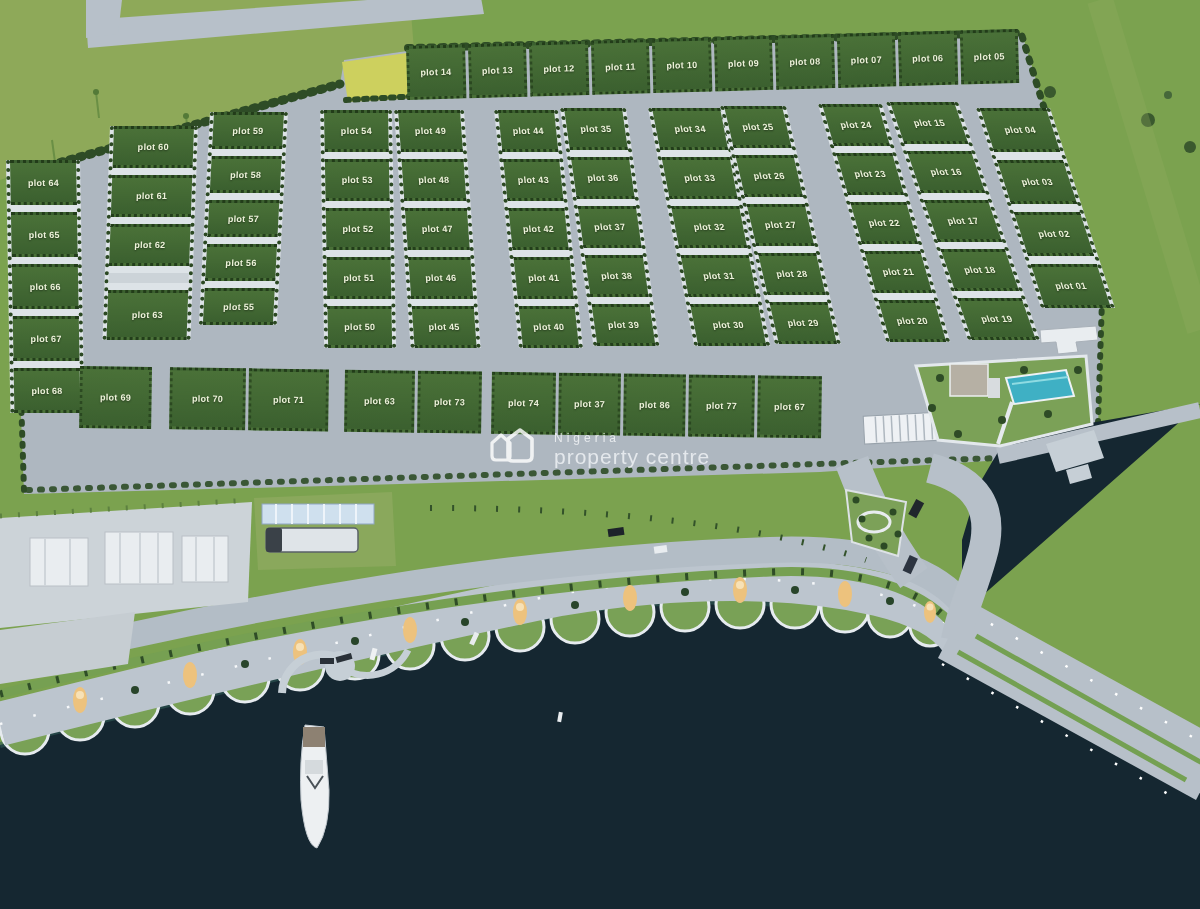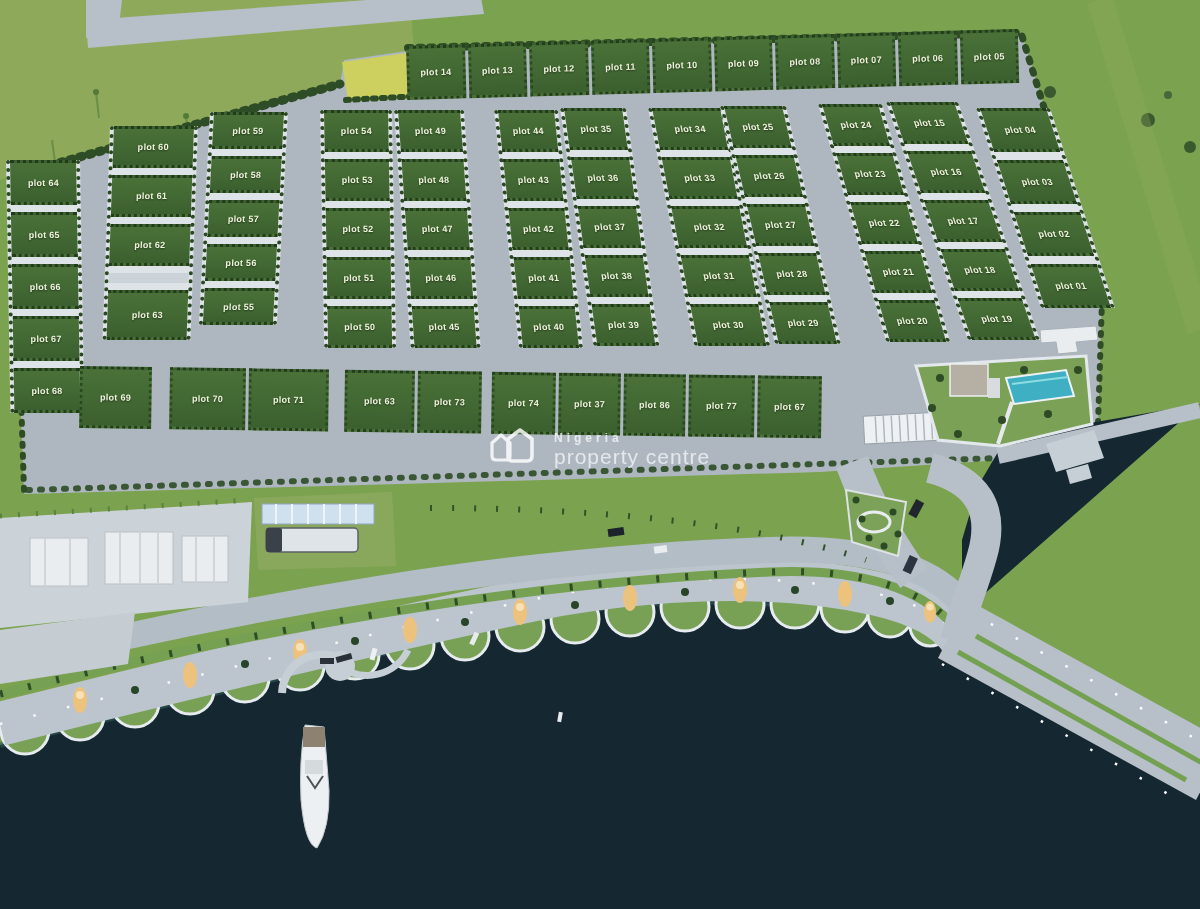--- a/index.html
+++ b/index.html
@@ -18,21 +18,21 @@
         color:#edf2da;font-size:9px;font-weight:bold;letter-spacing:.3px;
         display:flex;align-items:center;justify-content:center;
         text-shadow:0 1px 2px rgba(0,0,0,.45);white-space:nowrap;overflow:hidden;}
   .row .plot{height:100%;border-left:3px dotted rgba(30,54,22,.6);border-right:3px dotted rgba(30,54,22,.6);}
   .strip{box-sizing:border-box;width:100%;height:10px;background:#ccd3d8;}
 
   
   .watermark{position:absolute;left:486px;top:427px;display:flex;align-items:center;gap:10px;
              opacity:.82;color:#fff;pointer-events:none;}
   .wm-text{display:flex;flex-direction:column;line-height:1;}
-  .wm-top{font-size:12px;letter-spacing:4px;margin-bottom:2px;font-weight:bold;color:#f4f6f8;}
+  .wm-top{font-size:12px;letter-spacing:4px;margin-bottom:2px;font-weight:normal;color:#f4f6f8;}
   .wm-bottom{font-size:21px;letter-spacing:1px;color:#f0f3f6;}
 </style>
 </head>
 <body>
 
 <div class="scene">
 
   <svg class="bg" width="1200" height="909" viewBox="0 0 1200 909">
 
     <g>

